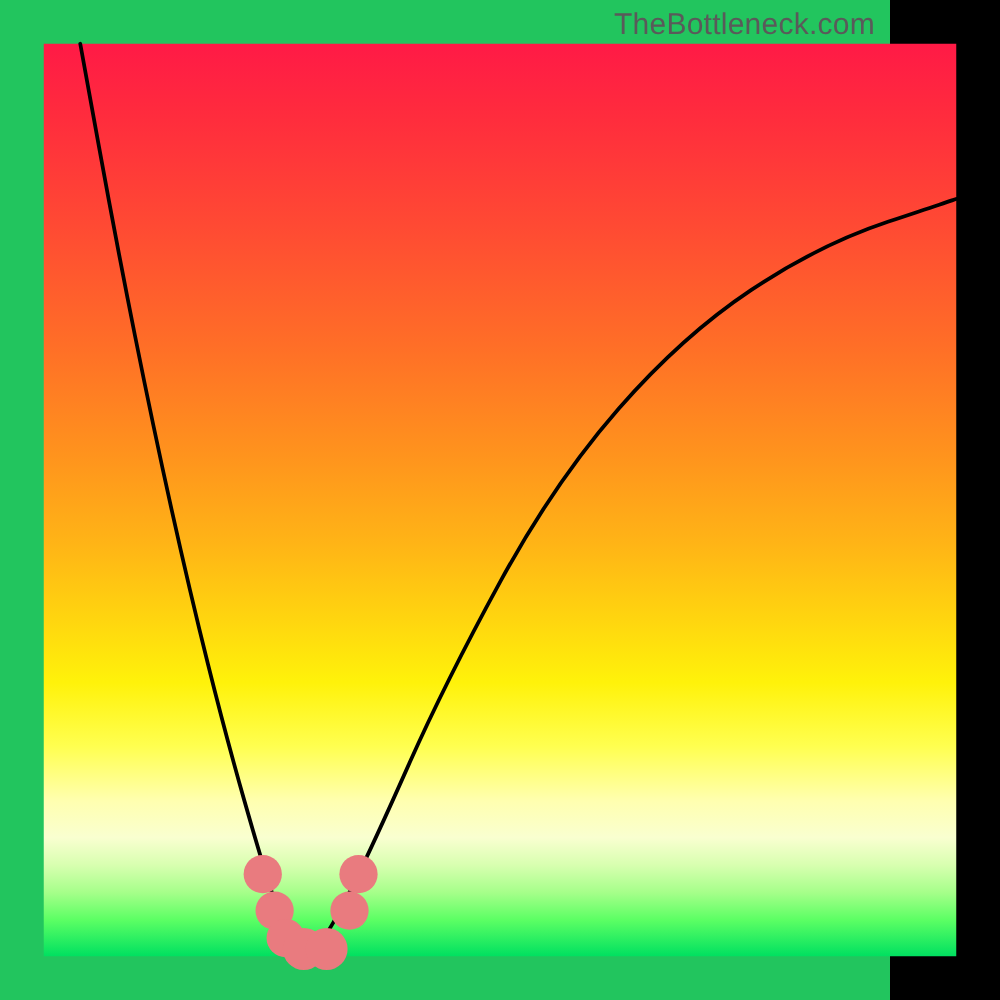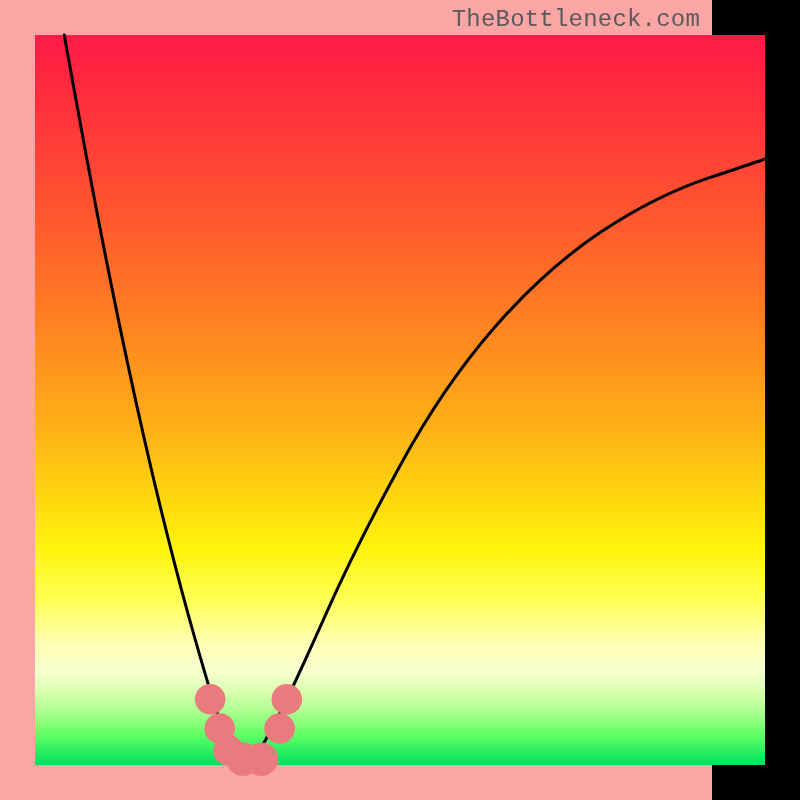--- a/index.html
+++ b/index.html
@@ -8,22 +8,21 @@
     width: 800px;
     height: 800px;
     background: #000;
     overflow: hidden;
     font-family: Arial, Helvetica, sans-serif;
   }
   .wrap {
     position: relative;
     width: 712px;
     height: 800px;
-    background: #fca5a5;
-    font-family: Liberation Mono, monospace;
+    background: #22c55e;
   }
   .plot-area {
     position: absolute;
     left: 35px;
     top: 35px;
     width: 730px;
     height: 730px;
     
     background: linear-gradient(
       to bottom,

